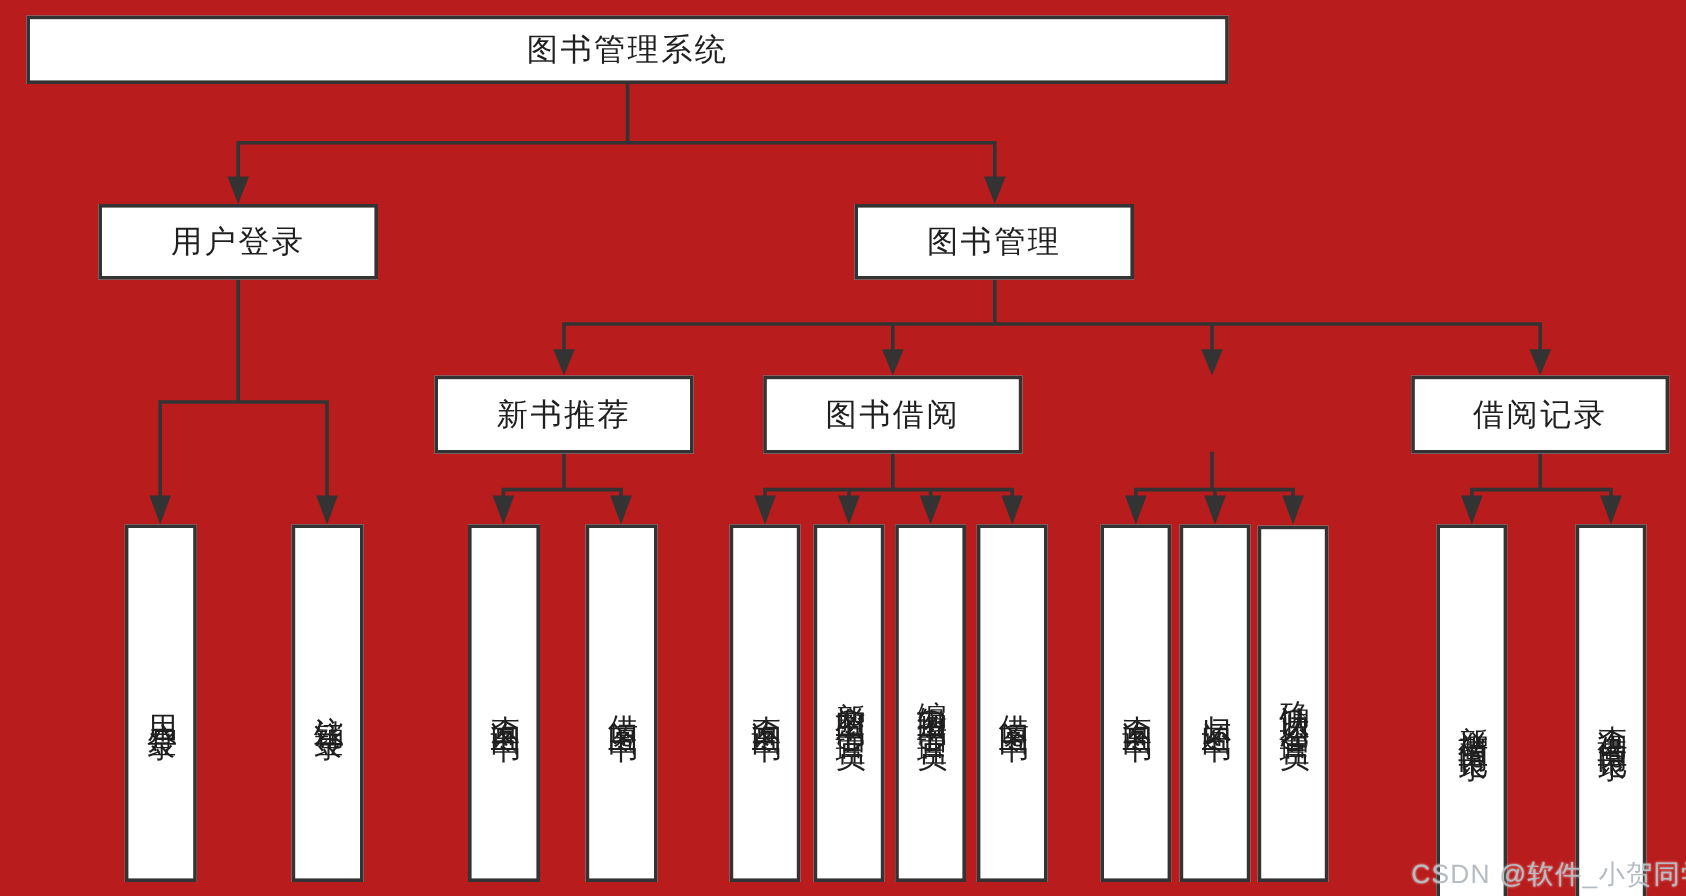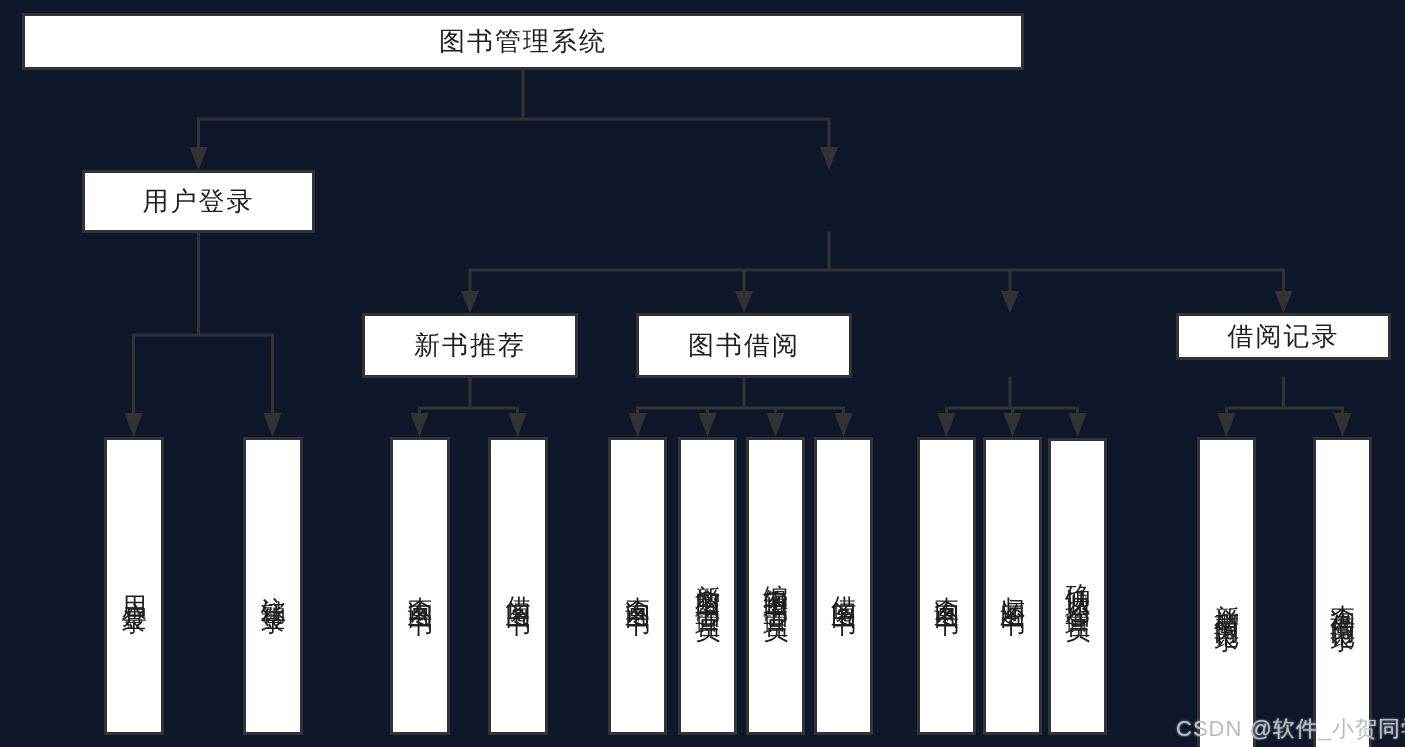--- a/index.html
+++ b/index.html
@@ -5,21 +5,21 @@
   html, body {
     margin: 0;
     padding: 0;
     background: #ffffff;
     font-family: "Liberation Sans", "DejaVu Sans", sans-serif;
   }
   .canvas {
     position: relative;
     width: 1405px;
     height: 747px;
-    background: #0f172a;
+    background: #b91c1c;
     overflow: hidden;
   }
   .connectors {
     position: absolute;
     left: 0;
     top: 0;
     z-index: 1;
   }
   .node {
     position: absolute;
@@ -99,24 +99,25 @@
       <polygon points="1012.5,437 1003.5,413 1021.5,413"></polygon>
       <polygon points="1077.5,437 1068.5,413 1086.5,413"></polygon>
       <polygon points="1226.5,437 1217.5,413 1235.5,413"></polygon>
       <polygon points="1342.5,437 1333.5,413 1351.5,413"></polygon>
     </g>
   </svg>
 
   <div class="node node-h" style="left:22px; top:13px; width:1002px; height:57px;">图书管理系统</div>
 
   <div class="node node-h" style="left:82px; top:170px; width:233px; height:63px;">用户登录</div>
+  <div class="node node-h" style="left:712px; top:170px; width:233px; height:63px;">图书管理</div>
 
   <div class="node node-h" style="left:362px; top:313px; width:216px; height:65px;">新书推荐</div>
   <div class="node node-h" style="left:636px; top:313px; width:216px; height:65px;">图书借阅</div>
-  <div class="node node-h" style="left:1176px; top:313px; width:215px; height:47px;">借阅记录</div>
+  <div class="node node-h" style="left:1176px; top:313px; width:215px; height:65px;">借阅记录</div>
 
   <div class="node node-v" style="left:104px; top:437px; width:60px; height:298px;">
     <span class="vtext">用户登录</span>
   </div>
   <div class="node node-v" style="left:243px; top:437px; width:60px; height:298px;">
     <span class="vtext">注销登录</span>
   </div>
 
   <div class="node node-v" style="left:390px; top:437px; width:60px; height:298px;">
     <span class="vtext">查询图书</span>

